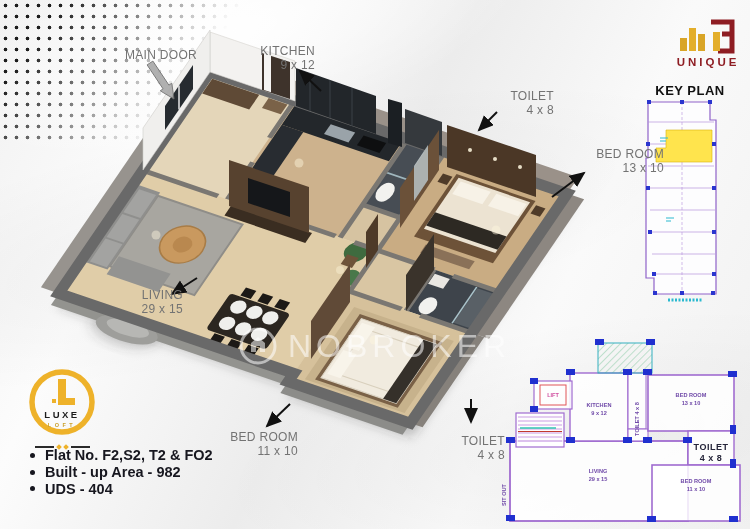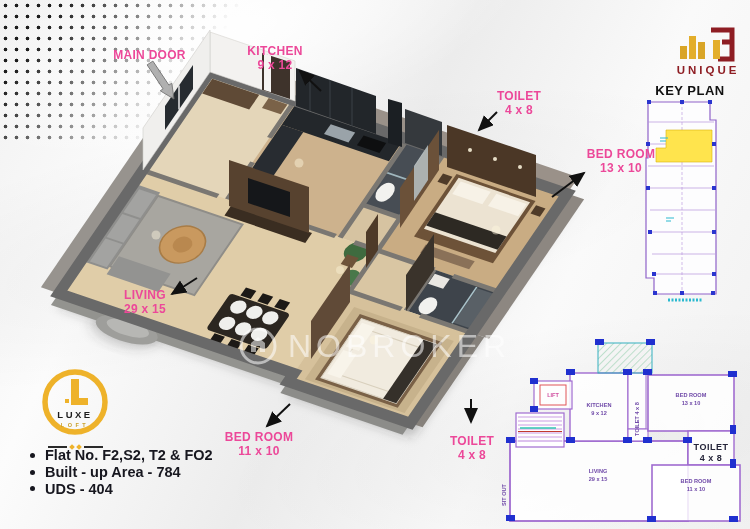--- a/index.html
+++ b/index.html
@@ -16,34 +16,34 @@
   #swirl3{left:-60px;top:-80px;width:600px;height:220px;
     background:radial-gradient(ellipse at 50% 50%,rgba(255,255,255,0.9),rgba(255,255,255,0) 70%);transform:rotate(-15deg);}
   .dots{
     position:absolute;left:0;top:0;width:245px;height:140px;
     background-image:radial-gradient(circle,#1d1d1d 1.7px,transparent 2.1px);
     background-size:11px 11px;
     -webkit-mask-image:linear-gradient(125deg,#000 18%,rgba(0,0,0,0) 72%);
     mask-image:linear-gradient(125deg,#000 18%,rgba(0,0,0,0) 72%);
   }
   svg{position:absolute;left:0;top:0;}
-  .lbl{position:absolute;display:flex;flex-direction:column;text-align:center;
-    font-weight:bold;font-size:12px;line-height:14px;color:#ec4899;letter-spacing:.3px;z-index:6;}
+  .lbl{position:absolute;display:flex;flex-direction:column;text-align:right;
+    font-weight:normal;font-size:12px;line-height:14px;color:#737373;letter-spacing:.3px;z-index:6;}
   #lbl-keyplan{position:absolute;font-weight:bold;font-size:13px;color:#111;letter-spacing:.5px;z-index:6;}
   .watermark{position:absolute;left:238px;top:326px;display:flex;align-items:center;gap:10px;z-index:5;}
   .watermark .wm-text{font-size:32px;font-weight:400;color:rgba(255,255,255,0.55);letter-spacing:5px;}
   .details{position:absolute;left:30px;top:447px;margin:0;padding:0;list-style:none;z-index:6;}
   .details li{display:flex;align-items:center;gap:10px;font-weight:bold;font-size:14.5px;
     color:#17171f;height:16.8px;text-align:center;}
   .details li .dot{width:5px;height:5px;border-radius:50%;background:#17171f;flex:0 0 auto;}
-  .luxe-wrap{position:absolute;left:38px;top:366px;width:74px;z-index:6;}
+  .luxe-wrap{position:absolute;left:25px;top:366px;width:74px;z-index:6;}
   .luxe-divider{display:flex;align-items:center;justify-content:center;gap:3px;margin-top:3px;}
   .luxe-divider .seg{height:2px;width:19px;background:#2a2a2a;}
   .luxe-divider .dia{width:4px;height:4px;background:#eeb22a;transform:rotate(45deg);}
-  .unique-wrap{position:absolute;left:666px;top:18px;width:84px;z-index:6;text-align:right;}
+  .unique-wrap{position:absolute;left:666px;top:10px;width:84px;z-index:6;text-align:right;}
   .cadtxt{font-family:"Liberation Sans",sans-serif;font-size:5.6px;fill:#6f49a8;font-weight:bold;text-anchor:middle;}
   .cadbig{font-family:"Liberation Sans",sans-serif;font-size:9px;fill:#26263a;font-weight:bold;text-anchor:middle;letter-spacing:.5px;}
   .cadpink{font-family:"Liberation Sans",sans-serif;font-size:5.5px;fill:#d04fa0;font-weight:bold;text-anchor:middle;}
   .luxe-name{font-family:"Liberation Sans",sans-serif;font-weight:bold;}
 </style>
 </head>
 <body>
 
 <div class="swirl" id="swirl1"></div>
 <div class="swirl" id="swirl2"></div>
@@ -345,19 +345,19 @@
   </div>
 </div>
 
 <ul class="details">
   <li>
       <span class="dot"></span>
       <span>Flat No. F2,S2, T2 &amp; FO2</span>
     </li>
   <li>
       <span class="dot"></span>
-      <span>Built - up Area - 784</span>
+      <span>Built - up Area - 982</span>
     </li>
   <li>
       <span class="dot"></span>
       <span>UDS - 404</span>
     </li>
 </ul>
 
 </body></html>

